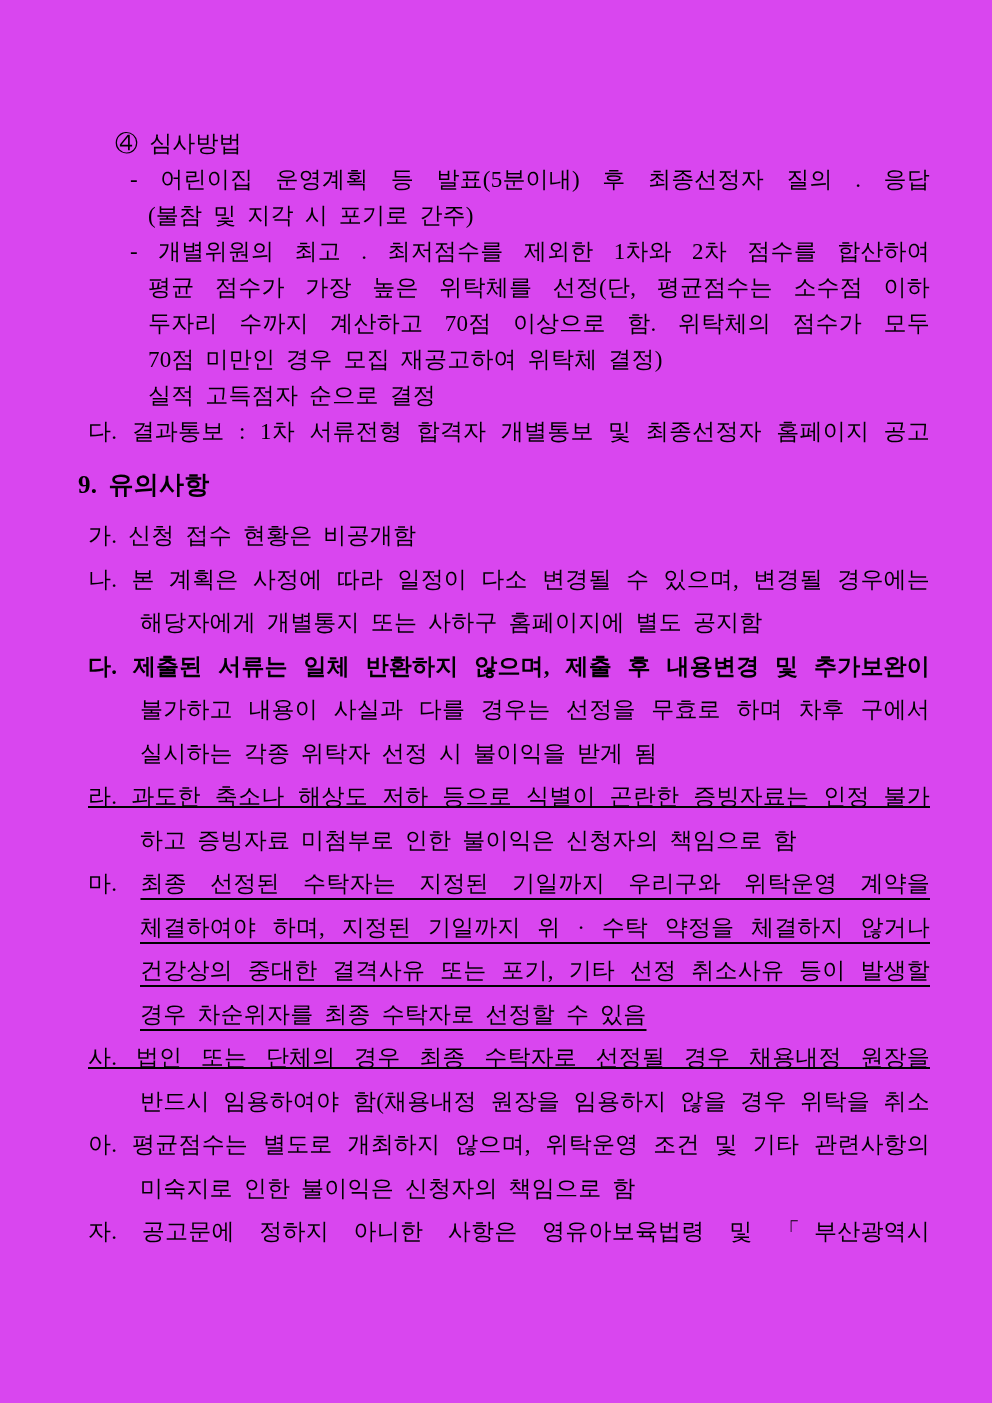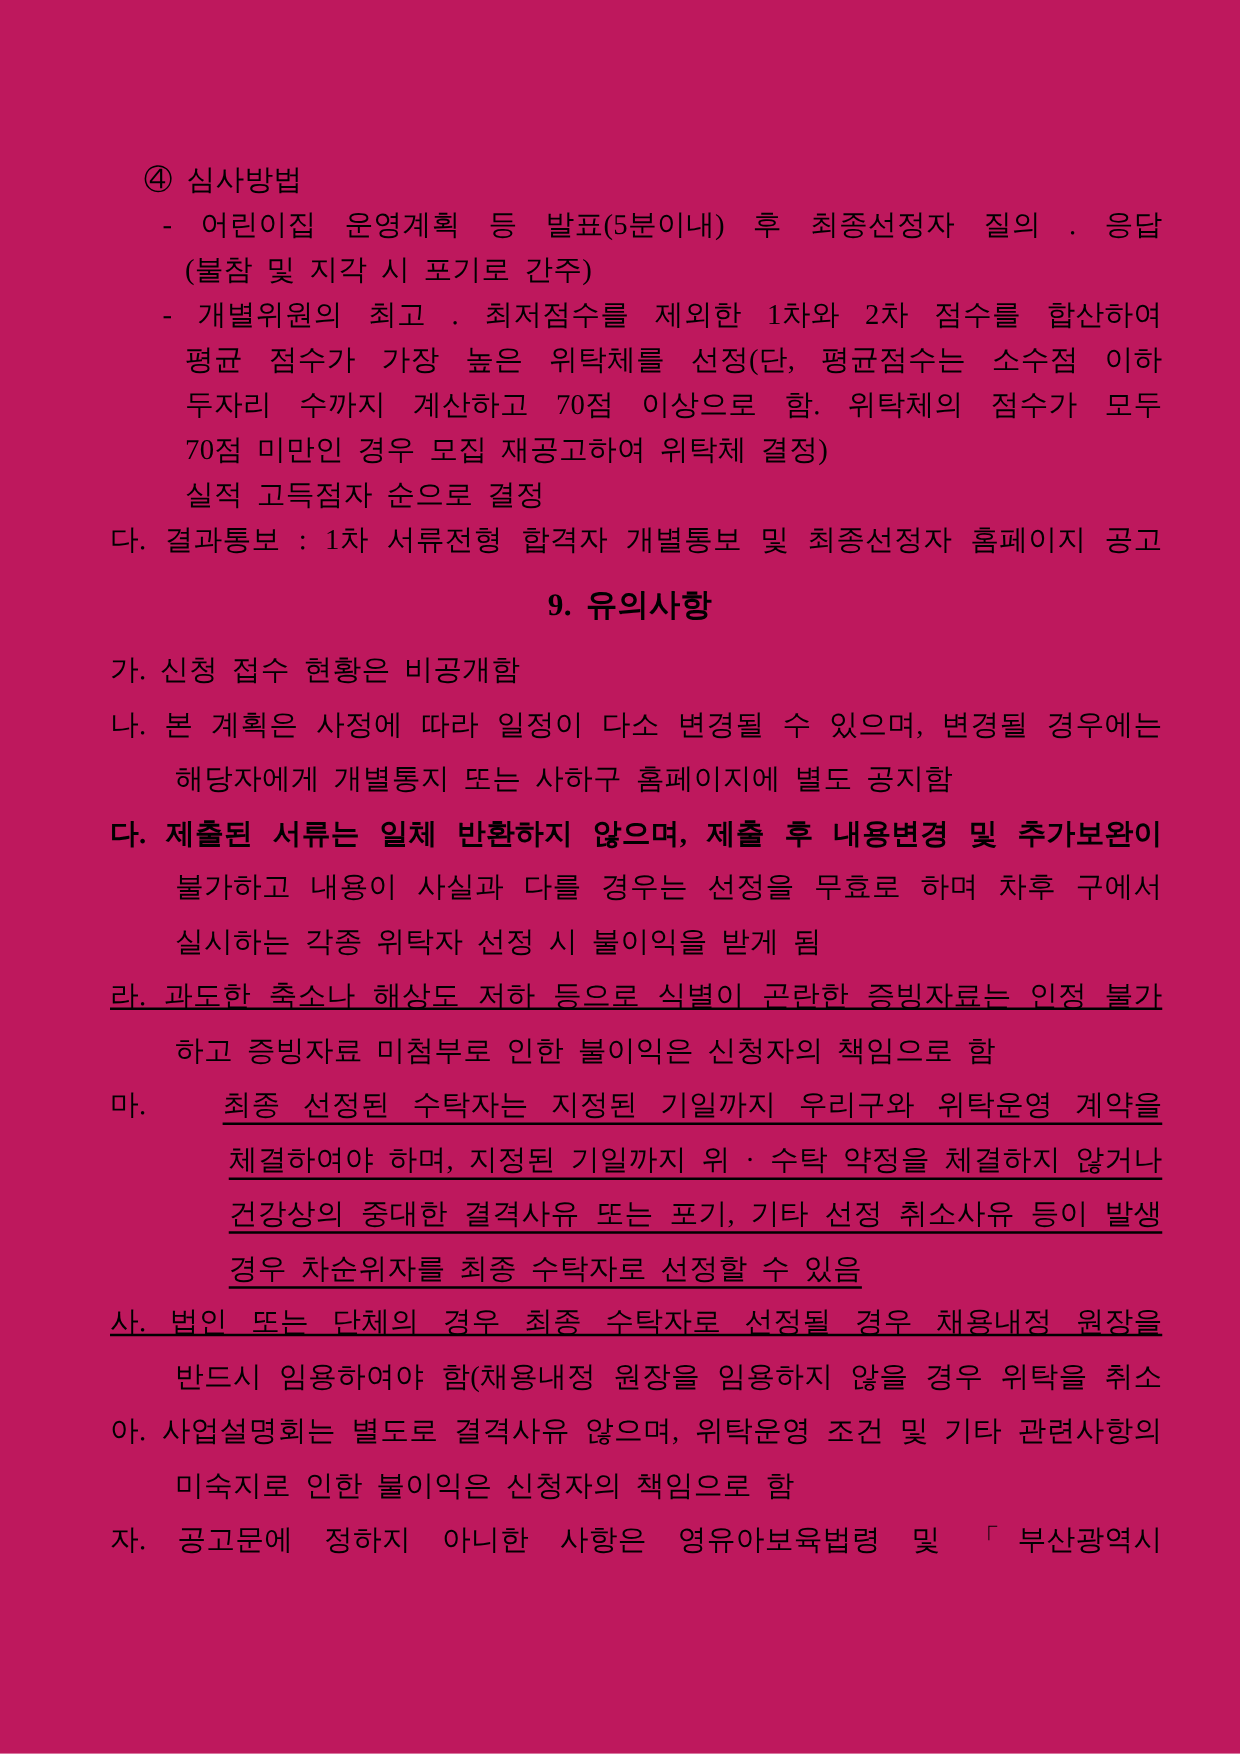--- a/index.html
+++ b/index.html
@@ -4,21 +4,21 @@
 <style>
   html, body {
     margin: 0;
     padding: 0;
     background: #ffffff;
   }
   .page {
     position: relative;
     width: 992px;
     height: 1403px;
-    background: #be185d;
+    background: #d946ef;
     color: #000000;
     box-sizing: border-box;
     padding: 126px 62px 0 78px;
     font-family: "Liberation Serif", "DejaVu Serif", serif;
     overflow: hidden;
   }
   .line {
     font-size: 23px;
     letter-spacing: 0.2px;
     word-spacing: 5px;
@@ -36,55 +36,54 @@
   }
   .b1 .line { line-height: 36px; height: 36px; }
   .bh { margin-top: 13px; }
   .bh .line { line-height: 44px; height: 44px; font-size: 25px; }
   .b2 { margin-top: 7px; }
   .b2 .line { line-height: 43.5px; height: 43.5px; }
   .ul {
     text-decoration: underline;
     text-underline-offset: 7px;
     text-decoration-thickness: 1.6px;
-    margin-left: 43px;
   }
 </style>
 </head>
 <body>
 
 <div class="page">
   <div id="doc-root">
       <div class="b1">
         <div class="line" style="padding-left: 37px;"><span>④ 심사방법</span></div>
         <div class="line just" style="padding-left: 52px;"><span>- 어린이집 운영계획 등 발표(5분이내) 후 최종선정자 질의 . 응답</span></div>
         <div class="line" style="padding-left: 70px;"><span>(불참 및 지각 시 포기로 간주)</span></div>
         <div class="line just" style="padding-left: 52px;"><span>- 개별위원의 최고 . 최저점수를 제외한 1차와 2차 점수를 합산하여</span></div>
         <div class="line just" style="padding-left: 70px;"><span>평균 점수가 가장 높은 위탁체를 선정(단, 평균점수는 소수점 이하</span></div>
         <div class="line just" style="padding-left: 70px;"><span>두자리 수까지 계산하고 70점 이상으로 함. 위탁체의 점수가 모두</span></div>
         <div class="line" style="padding-left: 70px;"><span>70점 미만인 경우 모집 재공고하여 위탁체 결정)</span></div>
         <div class="line" style="padding-left: 70px;"><span>실적 고득점자 순으로 결정</span></div>
         <div class="line just" style="padding-left: 10px;"><span>다. 결과통보 : 1차 서류전형 합격자 개별통보 및 최종선정자 홈페이지 공고</span></div>
       </div>
       <div class="bh">
-        <div class="line bold" style="padding-left: 0px; text-align: center;"><span>9. 유의사항</span></div>
+        <div class="line bold" style="padding-left: 0px;"><span>9. 유의사항</span></div>
       </div>
       <div class="b2">
         <div class="line" style="padding-left: 10px;"><span>가. 신청 접수 현황은 비공개함</span></div>
         <div class="line just" style="padding-left: 10px;"><span>나. 본 계획은 사정에 따라 일정이 다소 변경될 수 있으며, 변경될 경우에는</span></div>
         <div class="line" style="padding-left: 62px;"><span>해당자에게 개별통지 또는 사하구 홈페이지에 별도 공지함</span></div>
         <div class="line just" style="padding-left: 10px; font-weight: bold;"><span>다. 제출된 서류는 일체 반환하지 않으며, 제출 후 내용변경 및 추가보완이</span></div>
         <div class="line just" style="padding-left: 62px;"><span>불가하고 내용이 사실과 다를 경우는 선정을 무효로 하며 차후 구에서</span></div>
         <div class="line" style="padding-left: 62px;"><span>실시하는 각종 위탁자 선정 시 불이익을 받게 됨</span></div>
         <div class="line just" style="padding-left: 10px; text-decoration: underline;"><span>라. 과도한 축소나 해상도 저하 등으로 식별이 곤란한 증빙자료는 인정 불가</span></div>
         <div class="line" style="padding-left: 62px;"><span>하고 증빙자료 미첨부로 인한 불이익은 신청자의 책임으로 함</span></div>
         <div class="line just" style="padding-left: 10px;"><span>마. </span><span class="ul">최종 선정된 수탁자는 지정된 기일까지 우리구와 위탁운영 계약을</span></div>
         <div class="line just" style="padding-left: 62px;"><span class="ul">체결하여야 하며, 지정된 기일까지 위 · 수탁 약정을 체결하지 않거나</span></div>
         <div class="line just" style="padding-left: 62px;"><span class="ul">건강상의 중대한 결격사유 또는 포기, 기타 선정 취소사유 등이 발생할</span></div>
         <div class="line" style="padding-left: 62px;"><span class="ul">경우 차순위자를 최종 수탁자로 선정할 수 있음</span></div>
         <div class="line just" style="padding-left: 10px; text-decoration: underline;"><span>사. 법인 또는 단체의 경우 최종 수탁자로 선정될 경우 채용내정 원장을</span></div>
         <div class="line just" style="padding-left: 62px;"><span>반드시 임용하여야 함(채용내정 원장을 임용하지 않을 경우 위탁을 취소함)</span></div>
-        <div class="line just" style="padding-left: 10px;"><span>아. 사업설명회는 별도로 결격사유 않으며, 위탁운영 조건 및 기타 관련사항의</span></div>
+        <div class="line just" style="padding-left: 10px;"><span>아. 평균점수는 별도로 개최하지 않으며, 위탁운영 조건 및 기타 관련사항의</span></div>
         <div class="line" style="padding-left: 62px;"><span>미숙지로 인한 불이익은 신청자의 책임으로 함</span></div>
         <div class="line just" style="padding-left: 10px;"><span>자. 공고문에 정하지 아니한 사항은 영유아보육법령 및 「부산광역시</span></div>
       </div>
     </div>
 </div>
 
 </body></html>

